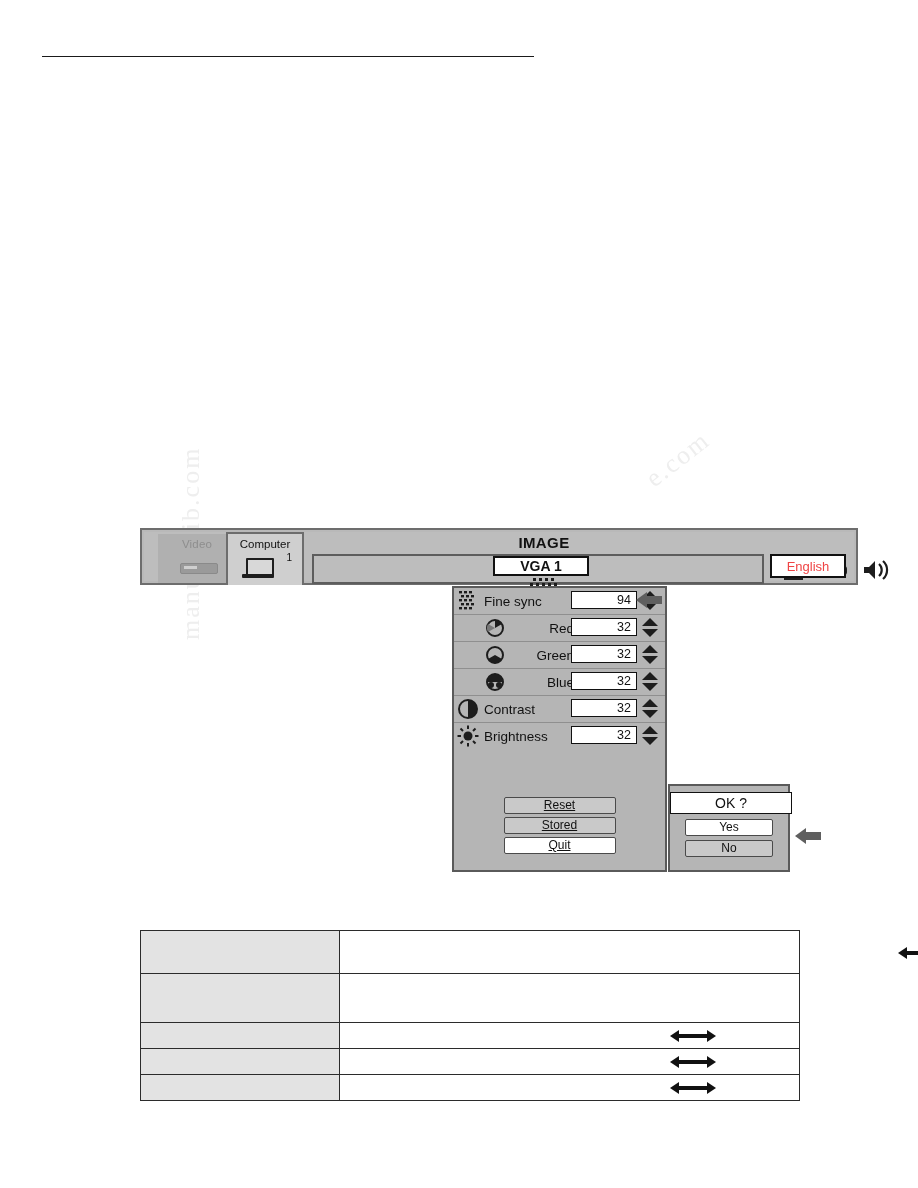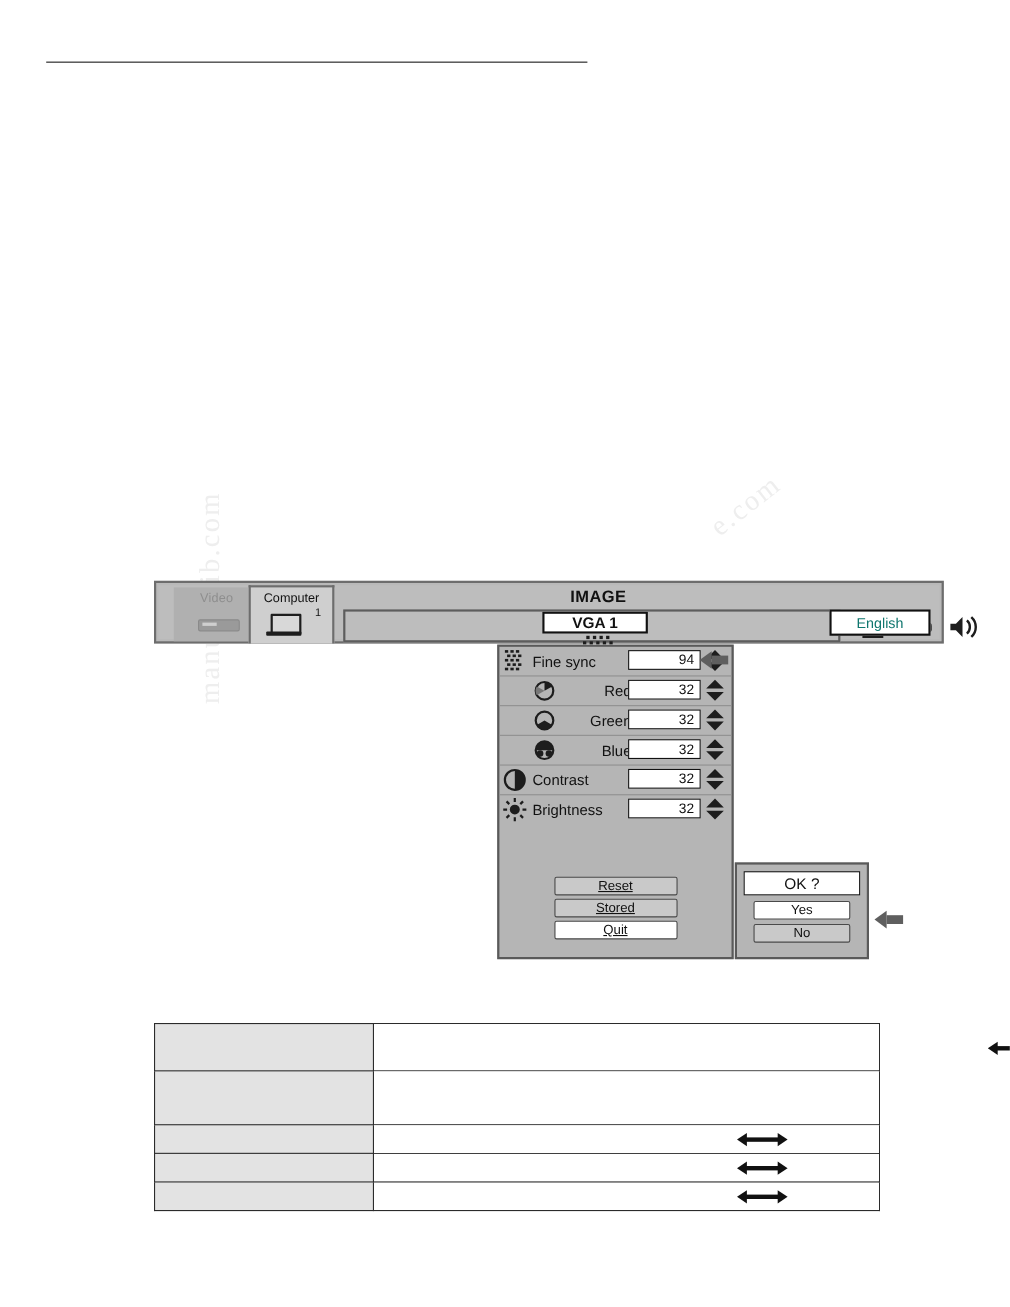--- a/index.html
+++ b/index.html
@@ -189,30 +189,30 @@
     left: 628px;
     top: 24px;
     height: 28px;
     display: flex;
     align-items: center;
   }
   .lang-box {
     position: absolute;
     right: 8px;
     top: 22px;
-    width: 92px;
+    width: 76px;
     height: 24px;
     background: #ffffff;
     border: 2px solid #111;
     box-sizing: border-box;
     display: flex;
     align-items: center;
     justify-content: center;
     font-size: 13px;
-    color: #0f766e;
+    color: #ef4444;
   }
 
   
   .adj-panel {
     position: absolute;
     left: 452px;
     top: 586px;
     width: 215px;
     height: 286px;
     background: #b5b5b5;
@@ -337,21 +337,21 @@
     position: absolute;
     left: 668px;
     top: 784px;
     width: 122px;
     height: 88px;
     background: #b5b5b5;
     border: 2px solid #5a5a5a;
     box-sizing: border-box;
   }
   .confirm .ok {
-    width: 106px;
+    width: 122px;
     height: 22px;
     margin: 6px auto 5px auto;
     background: #ffffff;
     border: 1px solid #111;
     box-sizing: border-box;
     text-align: center;
     font-size: 14px;
     line-height: 20px;
     color: #111;
   }

